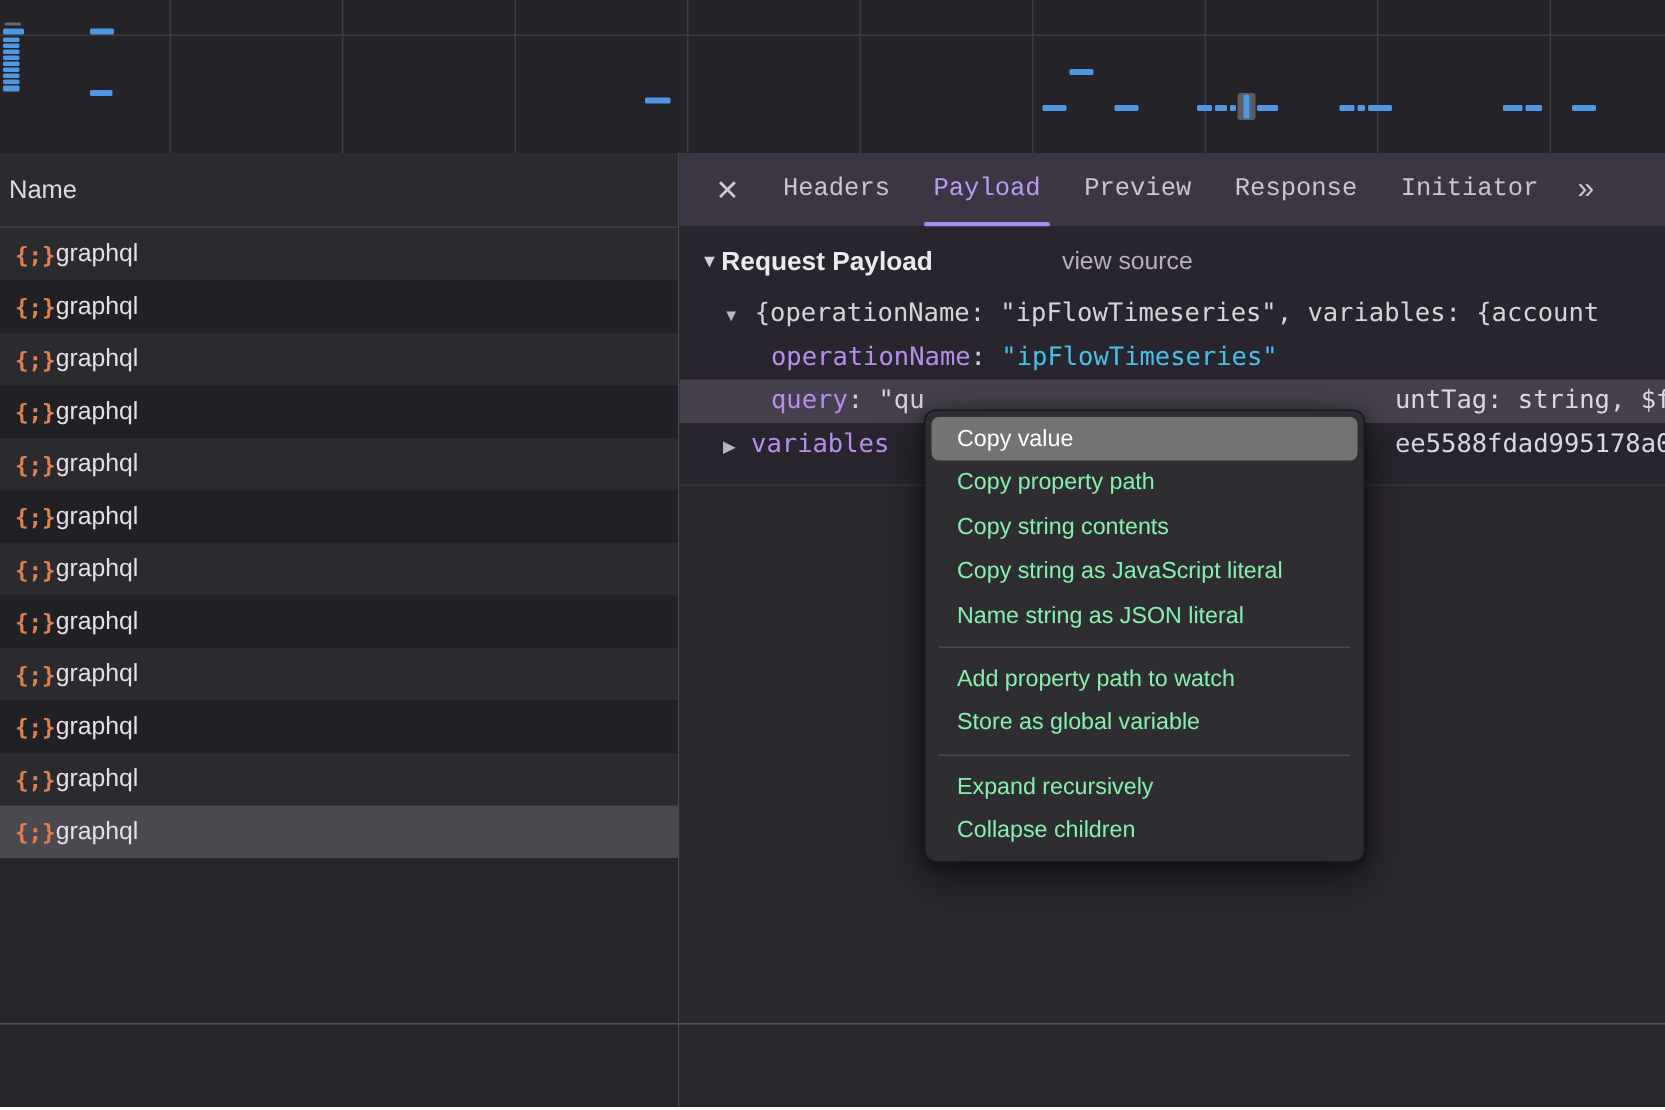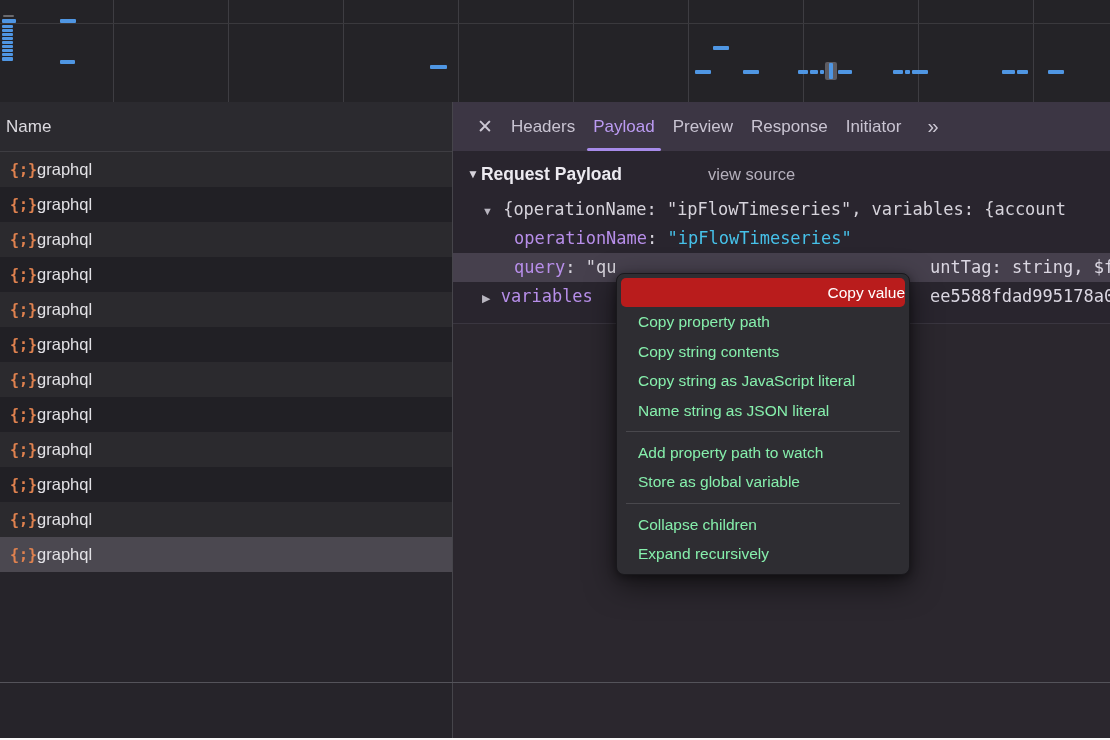--- a/index.html
+++ b/index.html
@@ -15,21 +15,21 @@
 
   
   .list-header{position:absolute;left:0;top:102px;width:452px;height:49px;background:#2b2a2f;
     border-bottom:1px solid #3e3d42;display:flex;align-items:center;}
   .list-header span{margin-left:6px;font-size:17px;color:#dcdae0;}
   .v-divider{position:absolute;left:452px;top:102px;width:1px;height:636px;background:#46454b;}
 
   .tabbar{position:absolute;left:453px;top:102px;width:657px;height:49px;background:#3c3644;
     display:flex;align-items:stretch;}
   .tab-close{align-self:center;margin-left:24px;font-size:19px;color:#ccc8d4;cursor:default;}
-  .tab{display:flex;align-items:center;margin-left:18px;position:relative;font-size:17px;color:#c9c4d2;}
+  .tab{display:flex;align-items:center;margin-left:29px;position:relative;font-size:17px;color:#c9c4d2;font-family:Liberation Mono, monospace;}
   .tab.active{color:#bb9bf2;}
   .tab.active::after{content:"";position:absolute;left:-6px;right:-6px;bottom:0;height:3px;background:#a78bea;border-radius:2px;}
   .tab-more{align-self:center;margin-left:26px;font-size:20px;color:#ccc8d4;letter-spacing:-2px;}
 
   
   .req-rows{position:absolute;left:0;top:152px;width:452px;}
   .req-row{height:35px;display:flex;align-items:center;}
   .req-row.odd{background:#2b2a2e;}
   .req-row.even{background:#212025;}
   .req-row.selected{background:#4b4850;}
@@ -59,21 +59,21 @@
   
   .bottom-line{position:absolute;left:0;top:682px;width:1110px;height:1px;background:#54535a;}
   .bottom-strip{position:absolute;left:0;top:738px;width:1110px;height:2px;background:#fafafa;}
 
   
   .ctx-menu{position:absolute;left:616px;top:273px;width:292px;background:#2e2d32;
     border:1px solid #19181c;border-radius:8px;padding:4px 0 5px 0;
     box-shadow:0 10px 30px rgba(0,0,0,.55),0 2px 8px rgba(0,0,0,.4);}
   .ctx-item{height:29.4px;line-height:29.4px;margin:0 4px;padding-left:17px;border-radius:5px;
     font-size:15.5px;color:#86efac;white-space:nowrap;}
-  .ctx-item.highlighted{background:#b91c1c;color:#ffffff;text-align:right;}
+  .ctx-item.highlighted{background:#737373;color:#ffffff;}
   .ctx-sep{height:1px;background:#49484d;margin:6px 9px 6px 9px;}
 </style>
 </head>
 <body>
 
 <div class="screen">
 
   <div class="overview">
       <div class="ov-grid" style="left: 113px;"></div>
       <div class="ov-grid" style="left: 228px;"></div>
@@ -218,17 +218,17 @@
   <div class="ctx-menu">
       <div class="ctx-item highlighted">Copy value</div>
       <div class="ctx-item">Copy property path</div>
       <div class="ctx-item">Copy string contents</div>
       <div class="ctx-item">Copy string as JavaScript literal</div>
       <div class="ctx-item">Name string as JSON literal</div>
       <div class="ctx-sep"></div>
       <div class="ctx-item">Add property path to watch</div>
       <div class="ctx-item">Store as global variable</div>
       <div class="ctx-sep"></div>
+      <div class="ctx-item">Expand recursively</div>
       <div class="ctx-item">Collapse children</div>
-      <div class="ctx-item">Expand recursively</div>
     </div>
 
 </div>
 
 </body></html>

